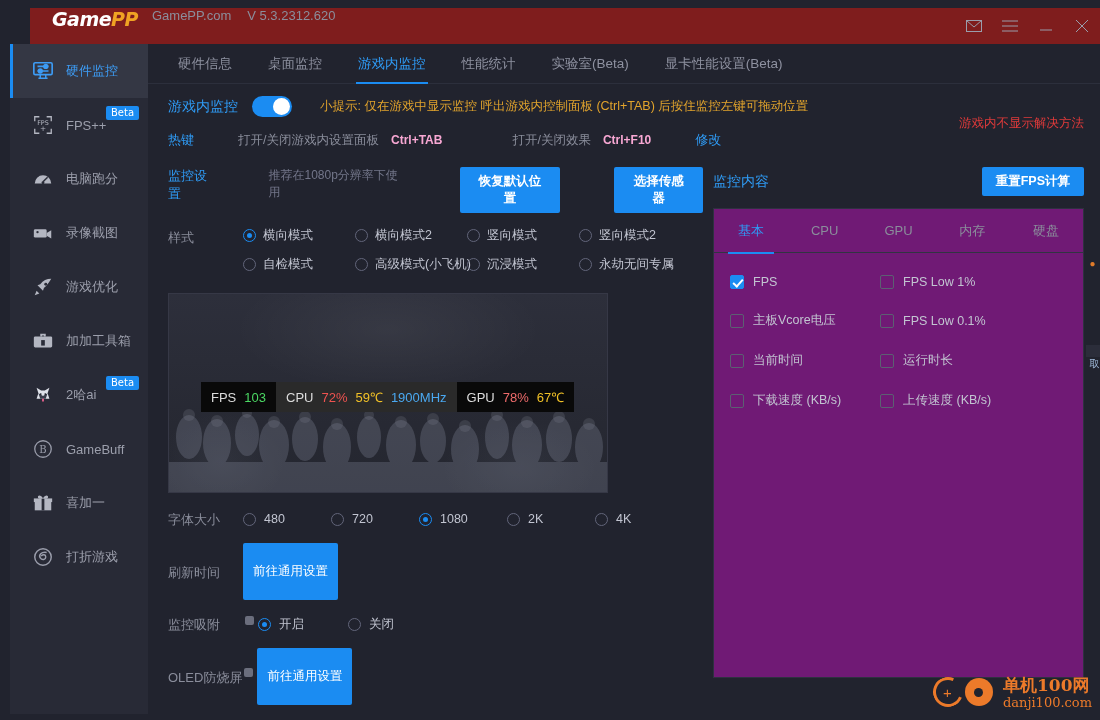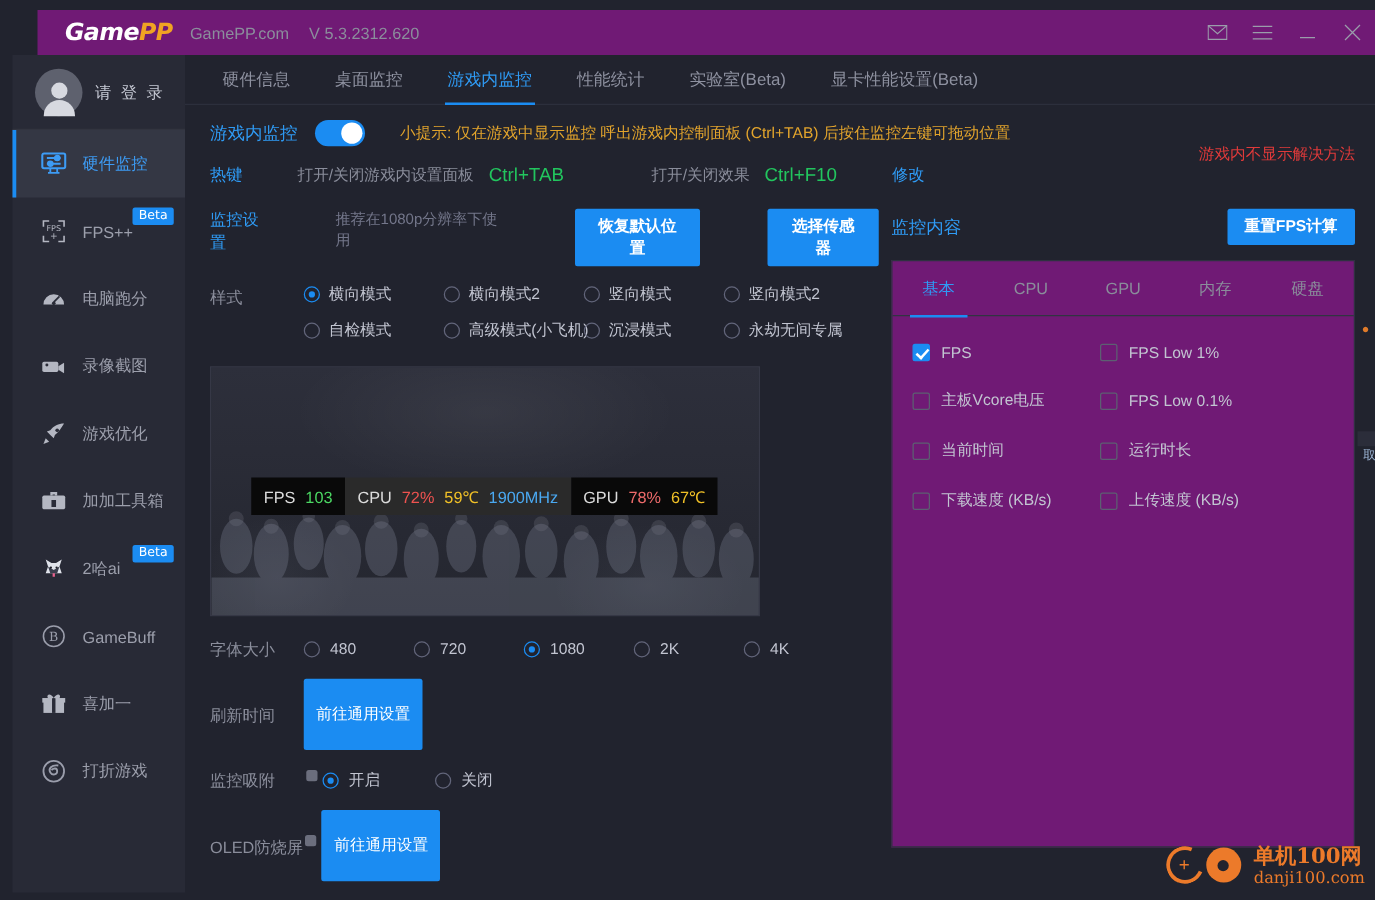--- a/index.html
+++ b/index.html
@@ -12,22 +12,22 @@
   #app {
     position: relative;
     width: 1100px; height: 720px;
     background: #21232e;
   }
 
   
   .titlebar {
     position: absolute; left: 30px; top: 8px;
     width: 1070px; height: 36px;
-    background: #701a75;
-    display: flex; align-items: center;
+    background: #7f1d1d;
+    display: flex; align-items: flex-start;
   }
   .logo {
     margin-left: 22px;
     font-family: "DejaVu Sans", sans-serif;
     font-size: 19px; font-weight: bold; font-style: italic;
     letter-spacing: -0.5px;
     color: #ffffff;
   }
   .logo .pp { color: #f0a323; }
   .titlebar-sub {
@@ -140,21 +140,21 @@
   }
   .tip { margin-left: 28px; color: #e2a42c; font-size: 12.5px; }
 
   
   .row-hotkey {
     display: flex; align-items: center;
     padding: 14px 0 0 20px; position: relative;
   }
   .link-blue { color: #2f9bf5; font-size: 13px; }
   .hk-label { color: #8a8d9b; font-size: 12.5px; }
-  .hk-key { color: #22c55e; font-size: 15px; font-weight: normal; }
+  .hk-key { color: #f9a8d4; font-size: 12px; font-weight: bold; }
   .red-link {
     position: absolute; right: 16px; top: -2px;
     color: #e03a3a; font-size: 12.5px;
   }
 
   
   .row-sethdr {
     display: flex; align-items: flex-start;
     padding: 18px 0 0 20px;
     gap: 36px;
@@ -369,27 +369,20 @@
       </div>
       <div class="win-btn">
         <svg width="14" height="14" viewBox="0 0 14 14">
             <path d="M1 1l12 12M13 1L1 13" stroke="currentColor" fill="none"></path>
           </svg>
       </div>
     </div>
   </div>
 
   <div class="sidebar">
-    <div class="profile">
-      <div class="avatar">
-        <div class="head"></div>
-          <div class="body"></div>
-      </div>
-      <div class="profile-label">请 登 录</div>
-    </div>
     <div class="nav">
 
       <div class="nav-item active">
         <span class="nav-ico">
           <svg width="22" height="22" viewBox="0 0 24 24" fill="none" stroke="#3d9cf5" stroke-width="1.8">
               <rect x="2" y="3" width="20" height="13" rx="1.5"></rect>
               <path d="M6 7h12M6 12h12"></path>
               <circle cx="15" cy="7" r="2" fill="#3d9cf5"></circle>
               <circle cx="9" cy="12" r="2" fill="#3d9cf5"></circle>
               <path d="M9 16v4M15 16v4M7 20h10" stroke-width="1.6"></path>

